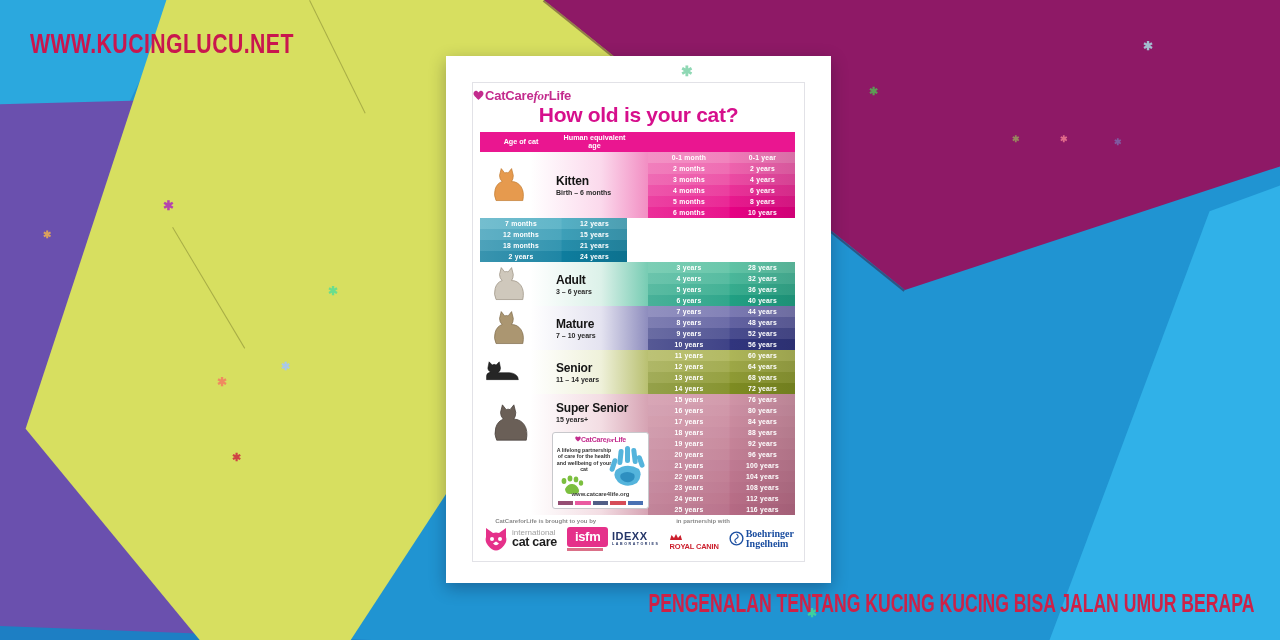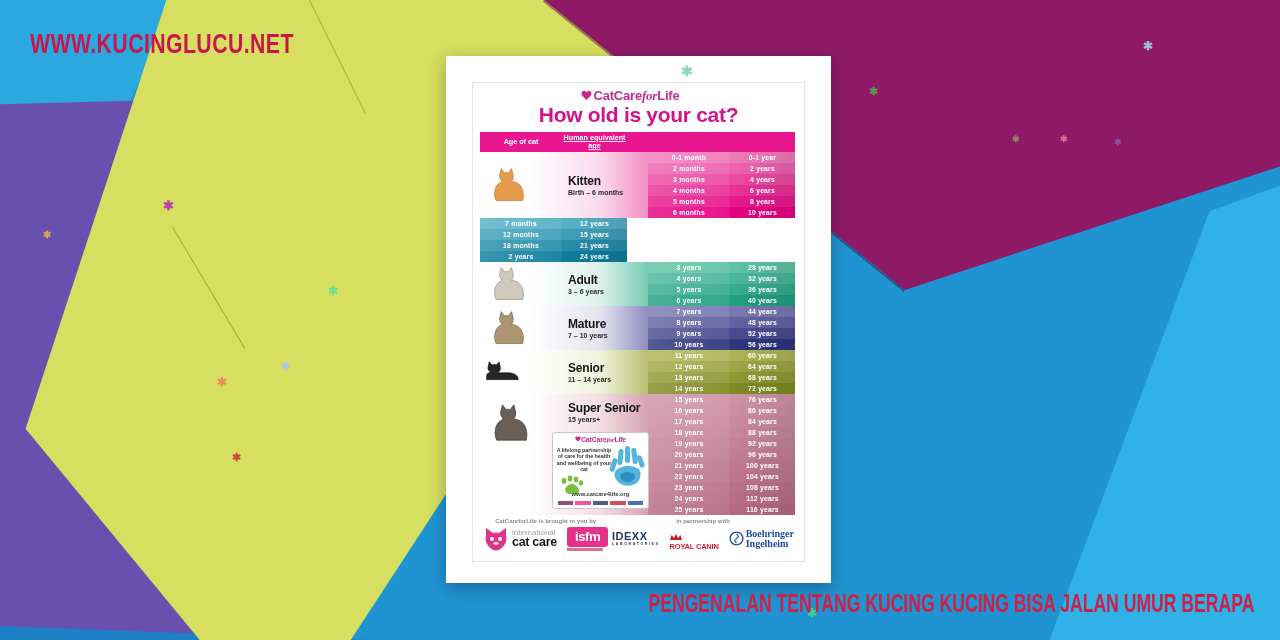--- a/index.html
+++ b/index.html
@@ -28,37 +28,37 @@
   
   #watermark{left:30px;top:27px;z-index:7;font-size:25px;font-weight:bold;
     color:#c9164e;letter-spacing:.5px;transform:scale(.85,1.12);transform-origin:0 0;white-space:nowrap;}
   #caption{right:26px;top:588px;z-index:7;font-size:22px;font-weight:bold;
     color:#cd2147;transform:scale(.8,1.18);transform-origin:100% 0;white-space:nowrap;}
 
   
   #sheet{left:446px;top:56px;width:385px;height:527px;background:#fff;z-index:4;
     box-shadow:0 5px 16px rgba(10,0,30,.3);}
   #card{position:absolute;left:26px;top:26px;width:333px;height:480px;border:1px solid #e2e2e7;background:#fff;}
-  #brand{position:absolute;left:0;right:16px;top:5px;text-align:center;color:#c32b8d;font-size:13px;font-weight:800;letter-spacing:-.2px;}
+  #brand{position:absolute;left:0;right:16px;top:5px;color:#c32b8d;font-size:13px;font-weight:800;letter-spacing:-.2px;}
   #brand .forp{font-family:"Liberation Serif",serif;font-style:italic;font-weight:bold;}
   #brand svg{vertical-align:-1px;margin-right:1px;}
   #title{position:absolute;left:0;right:0;top:20px;text-align:center;font-size:21px;font-weight:800;color:#d60f8c;letter-spacing:-.3px;}
   #table{position:absolute;left:7px;top:49px;width:315px;}
   #thead{display:flex;height:20px;color:#fff;}
   .hc{display:flex;align-items:center;justify-content:center;text-align:center;
       font-size:7.2px;font-weight:bold;line-height:1.15;}
-  .hc1{width:168px;}.hc2{width:82px;}.hc3{width:65px;text-decoration:underline;}
+  .hc1{width:168px;}.hc2{width:82px;}.hc3{width:65px;}
   .stage{display:flex;}
   .stage-left{width:168px;position:relative;}
   .stage-rows{width:147px;}
   .t-row{display:flex;height:11px;}
   .c-age,.c-human{display:flex;align-items:center;justify-content:center;
       font-size:6.8px;font-weight:bold;color:#fff;letter-spacing:.2px;}
   .c-age{width:82px;}.c-human{width:65px;}
-  .stage-label{position:absolute;left:88px;top:50%;transform:translateY(-50%);}
+  .stage-label{position:absolute;left:76px;top:50%;transform:translateY(-50%);}
   .stage-name{font-size:12px;font-weight:800;color:#141414;letter-spacing:-.2px;}
   .stage-range{font-size:7px;font-weight:bold;color:#2a2a2a;margin-top:1px;}
   .cat-img{position:absolute;left:10px;top:50%;transform:translateY(-50%);height:38px;}
   .cat-img.lie{height:28px;left:4px;}
   .stage.last .stage-label{top:7px;transform:none;}
   .stage.last .cat-img{top:8px;transform:none;height:42px;}
 
   
   #promo-box{display:none;position:absolute;left:72px;top:38px;width:97px;height:77px;
     background:#fff;border:1px solid #c8c8cc;border-radius:3px;}

